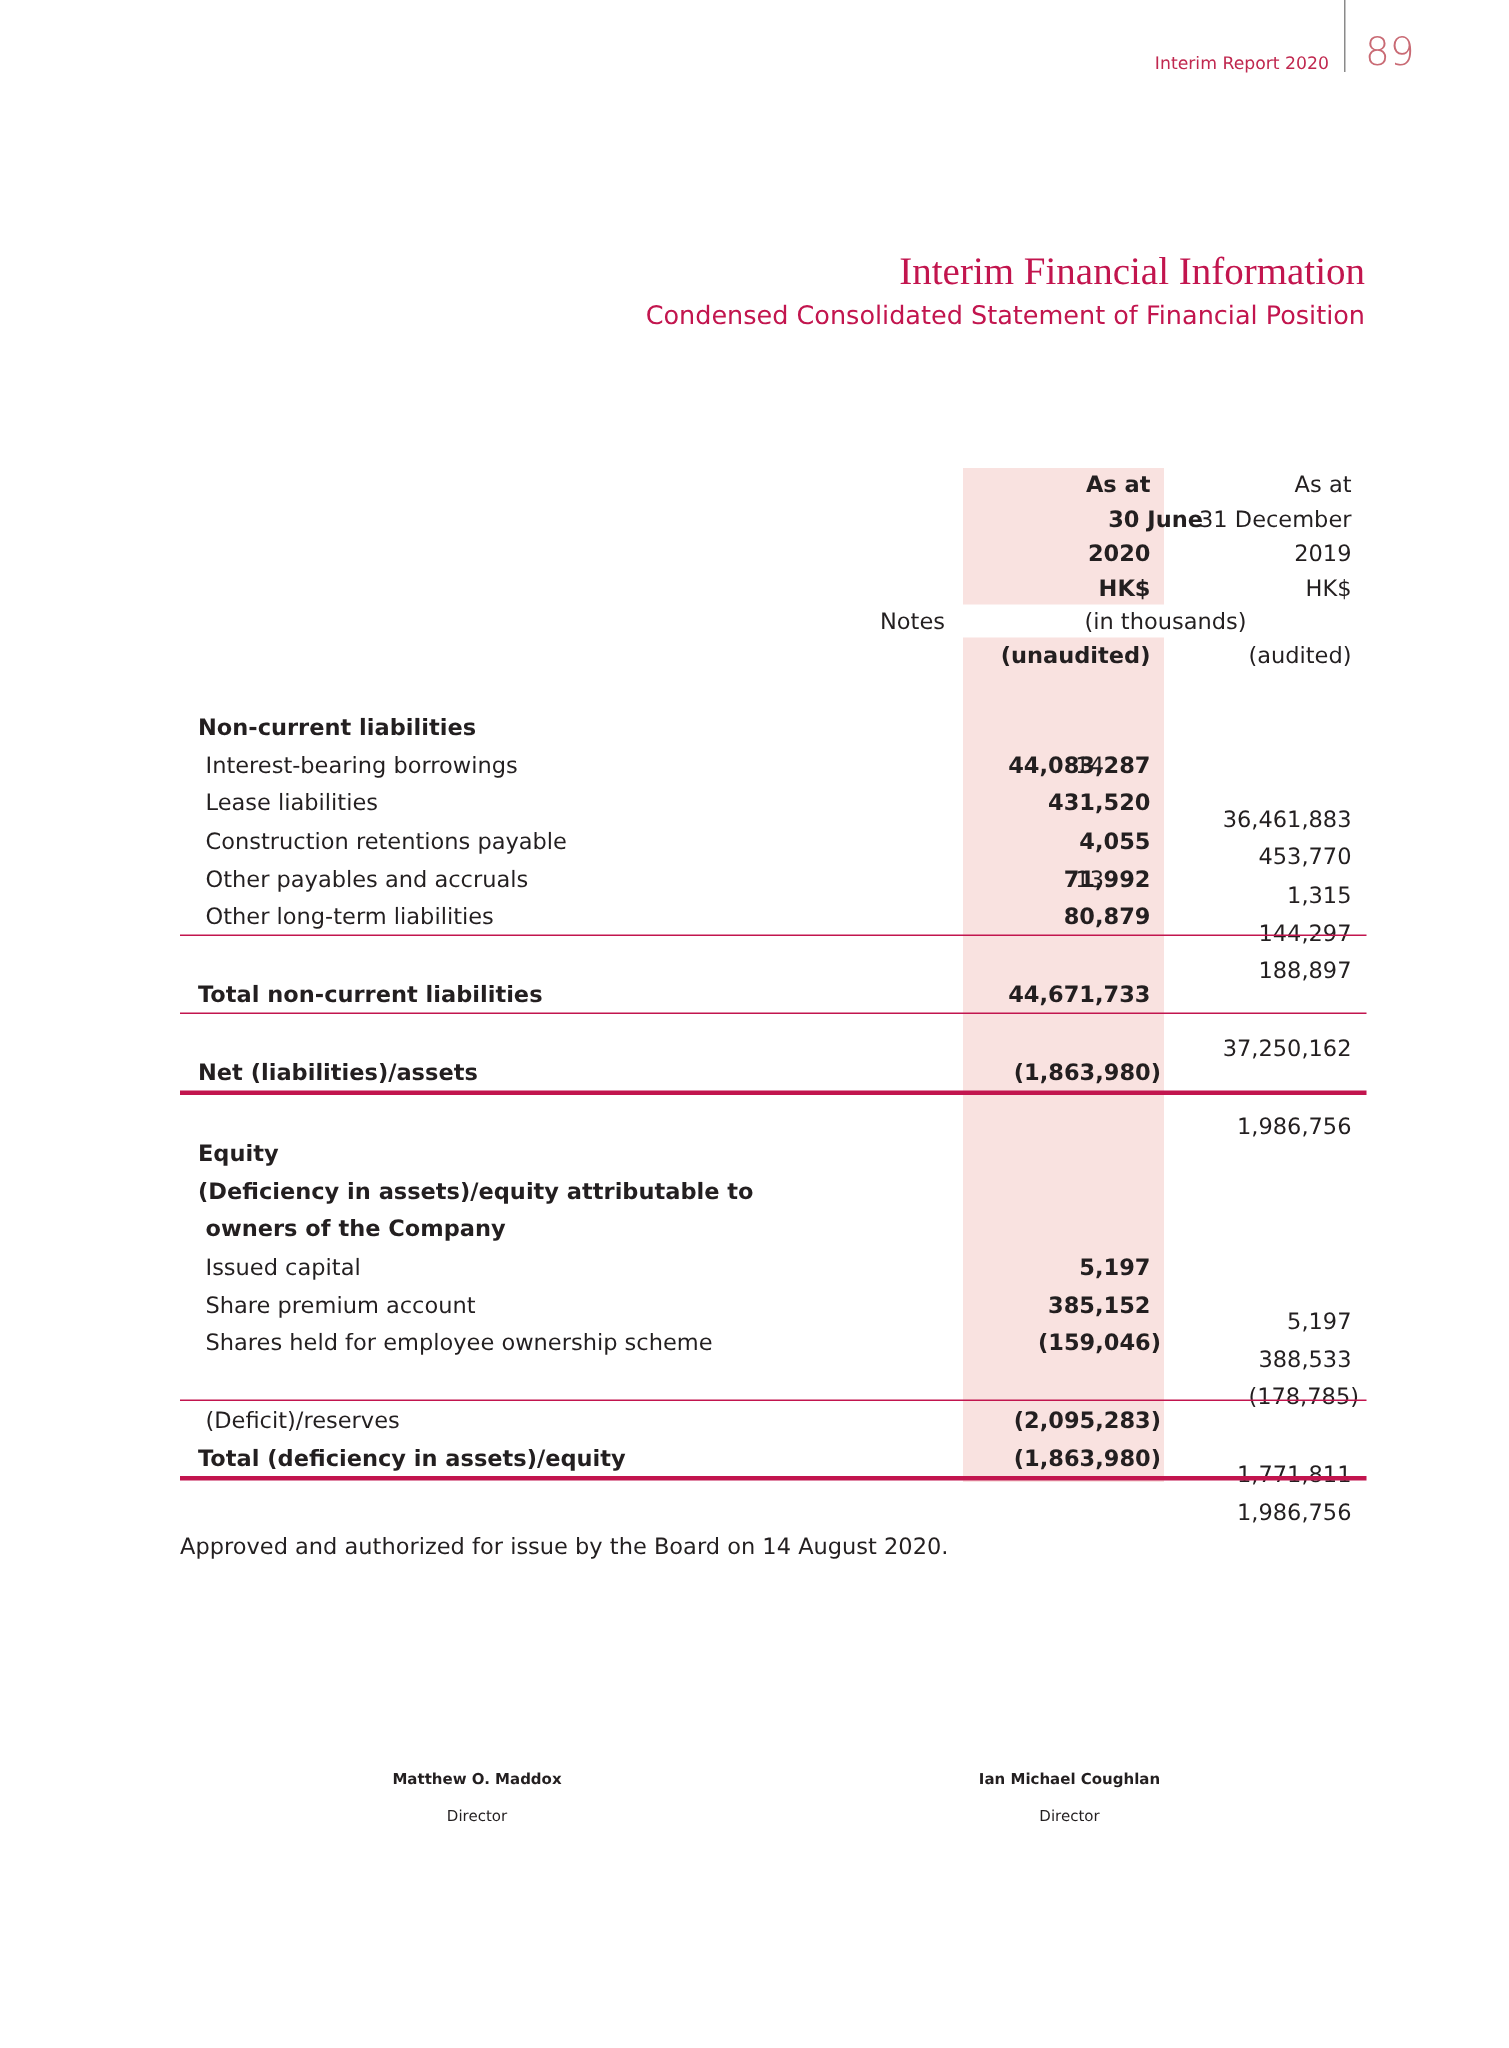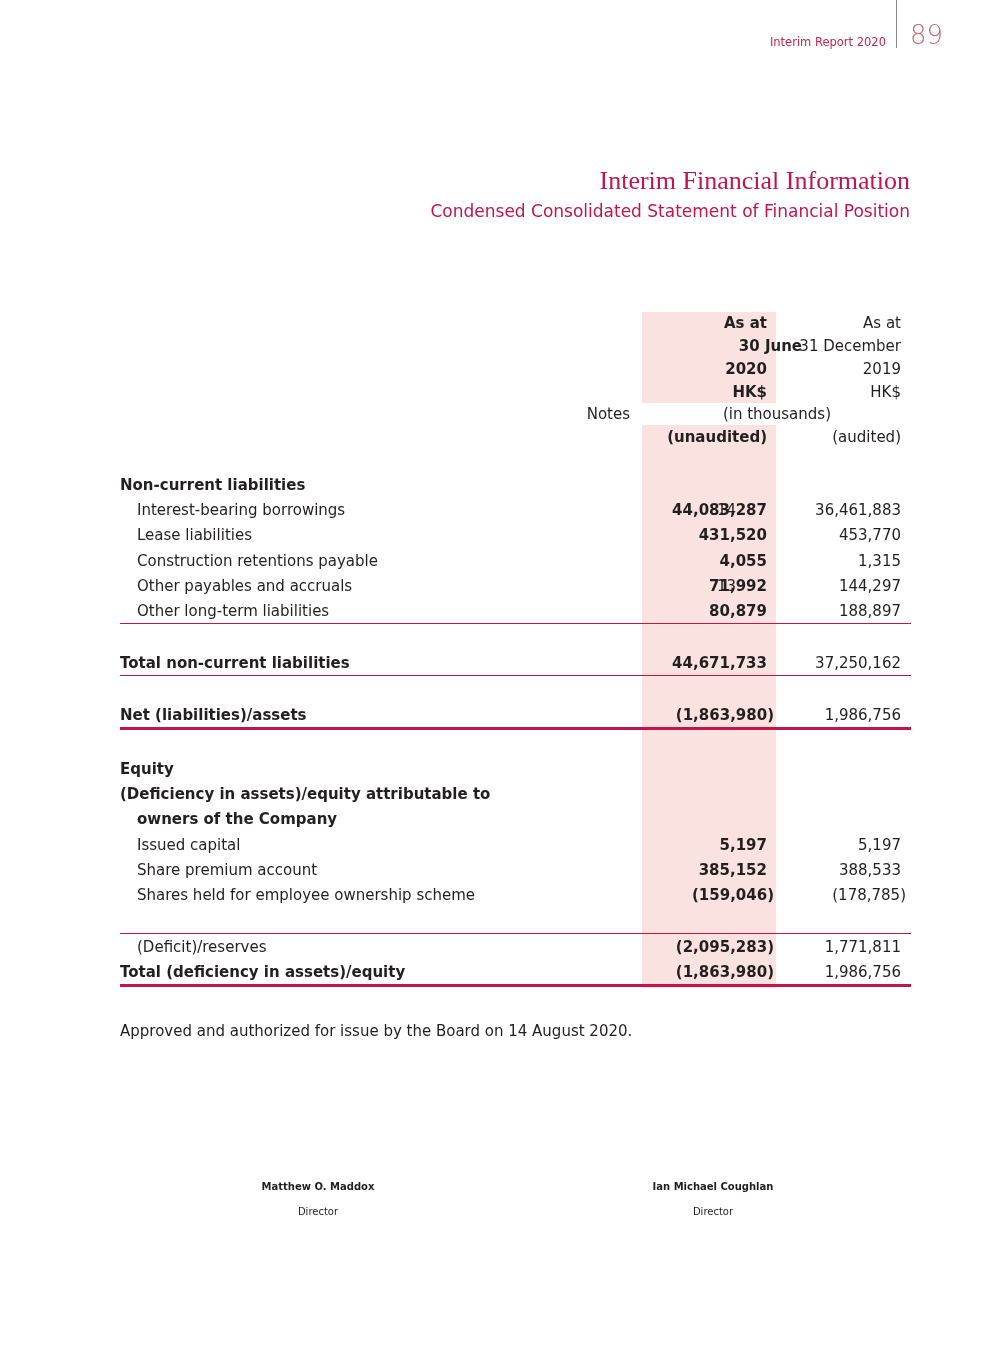--- a/index.html
+++ b/index.html
@@ -7,26 +7,26 @@
          font-family:"DejaVu Sans", sans-serif; color:#231f20; }
   .hdr-text { position:absolute; top:35px; right:120px; font-size:11.5px; color:#c0284f;text-align:center; }
   .hdr-rule { position:absolute; left:896px; top:0; width:1px; height:48px; background:#8a8a8a; }
   .hdr-page { position:absolute; left:910px; top:20px; font-size:26px; color:#c96a74; font-weight:300; }
   .title { position:absolute; right:96px; top:166px; font-size:26px; color:#c2154e;font-family:Liberation Serif, serif; }
   .subtitle { position:absolute; right:96px; top:201px; font-size:17px; color:#c2154e; }
 
   .shade { position:absolute; left:642px; width:134px; background:#f9e2e0; }
 
   .row { position:absolute; left:120px; width:791px; height:22px; font-size:15px; line-height:22px; }
-  .row .lbl { position:absolute; left:0; white-space:nowrap; }
+  .row .lbl { position:absolute; left:12px; white-space:nowrap; }
   .row .lbl.ind { left:17px; }
   .row .note { position:absolute; left:580px; width:36px; text-align:right; }
   .row .cur { position:absolute; left:522px; width:125px; text-align:right; font-weight:bold; }
   .row .cur.par { width:132px; }
-  .row .prev { position:absolute; left:660px; width:121px; text-align:right; }
+  .row .prev { position:absolute; left:660px; width:121px; text-align:right;margin-top:36px; }
   .row .prev.par { width:126px; }
   .b { font-weight:bold; }
 
   .hcell { position:absolute; font-size:15px; line-height:22px; text-align:right; }
   .rule { position:absolute; left:120px; width:791px; background:#c2154e; }
   .rule.thin { height:1px; }
   .rule.thick { height:3px; }
 
   .approve { position:absolute; left:120px; top:1022px; font-size:15px; }
   .sig { position:absolute; width:300px; text-align:center; font-size:10px; }

